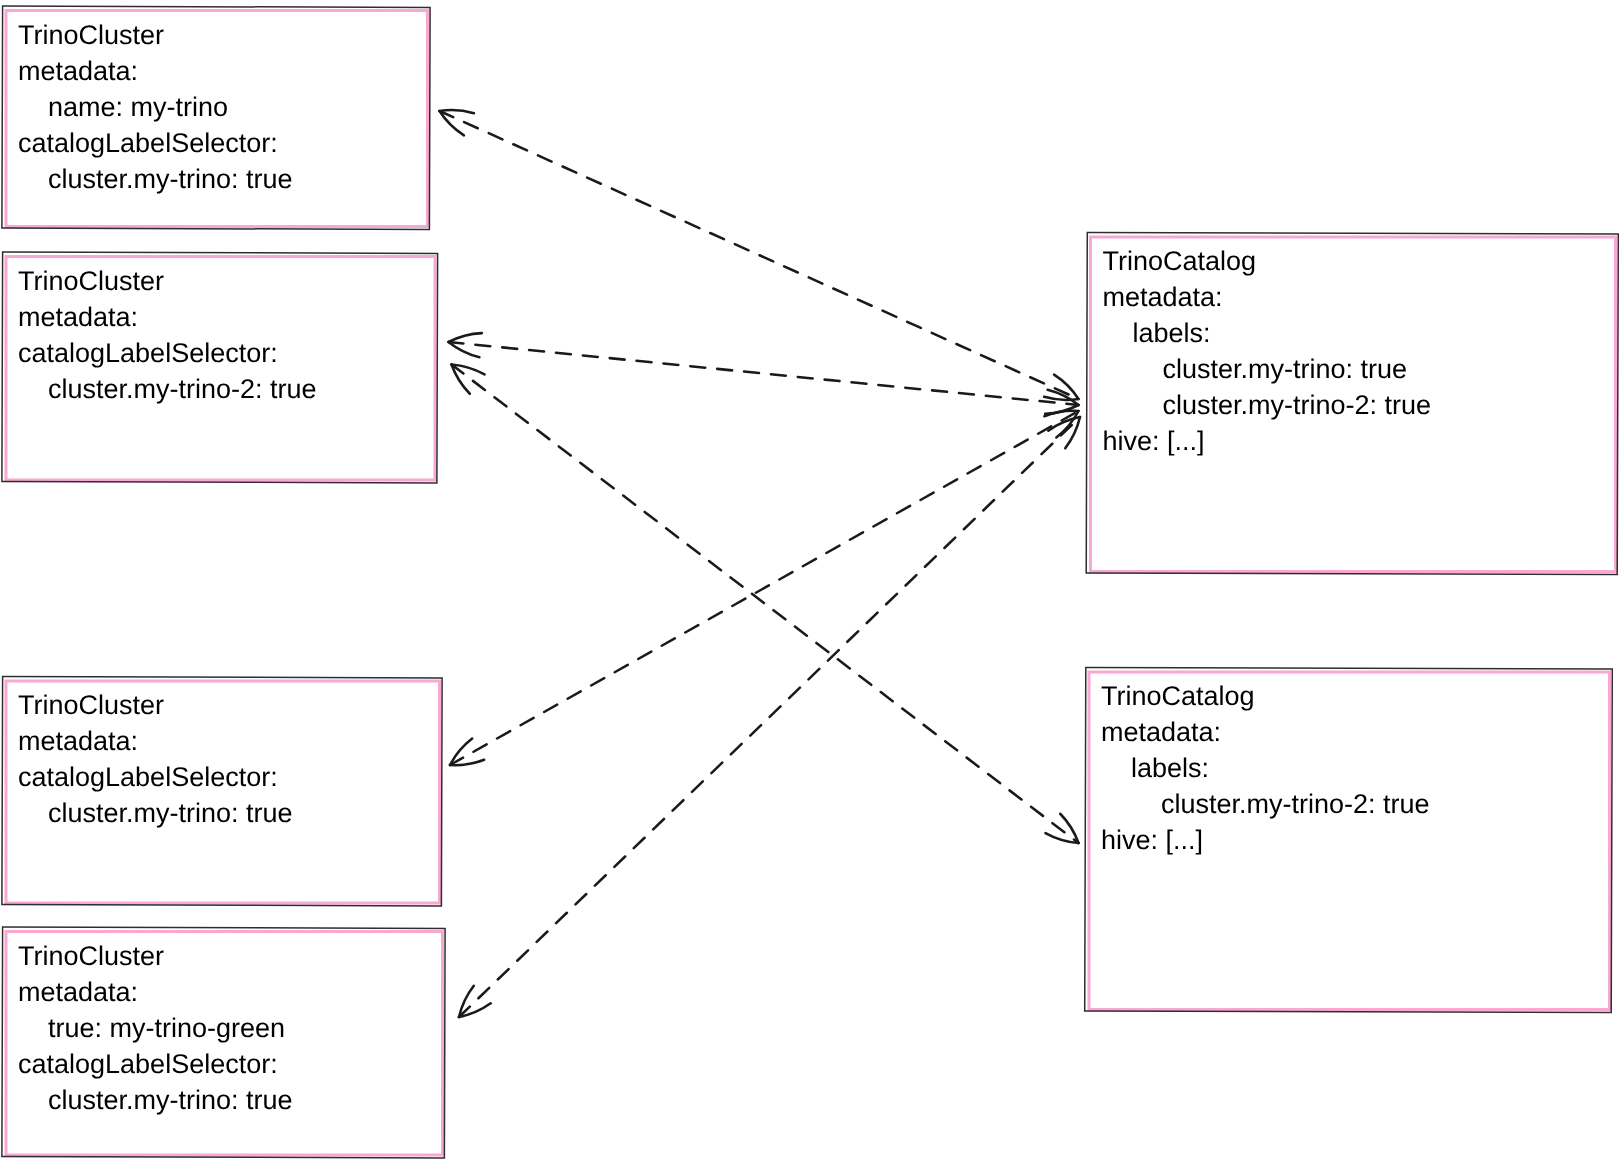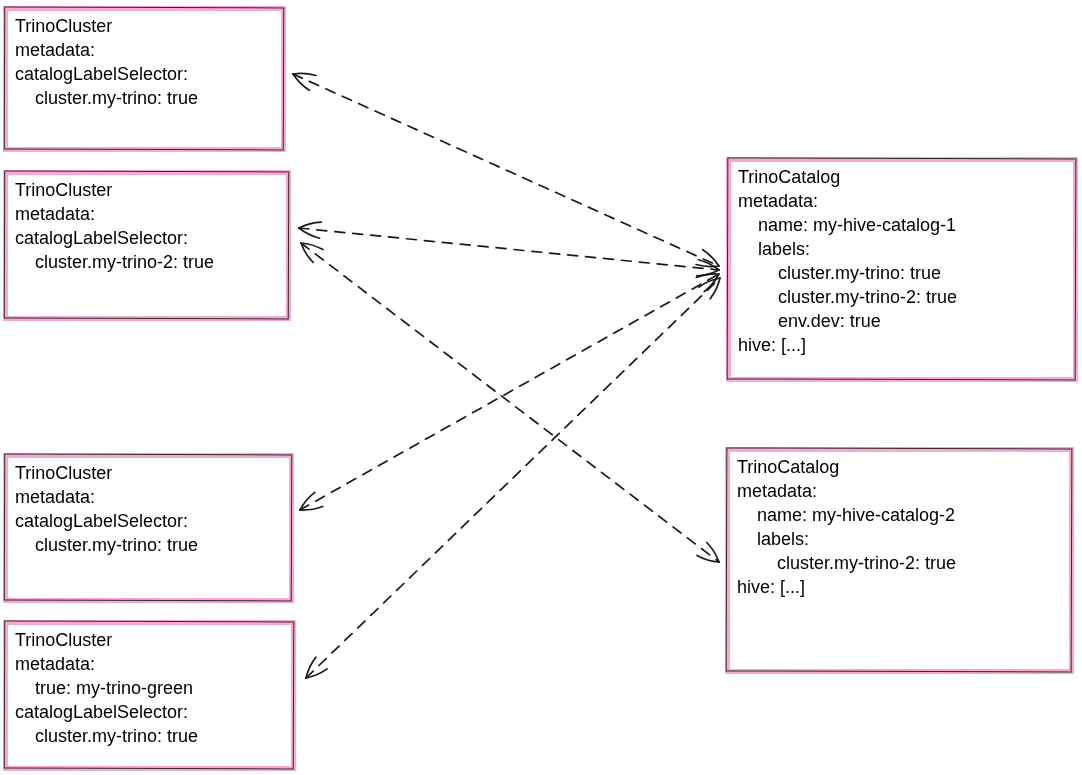--- a/index.html
+++ b/index.html
@@ -8,21 +8,21 @@
     width:1082px;height:775px;
     background:#ffffff;
     font-family:"Liberation Sans", sans-serif;
     color:#000;
     overflow:hidden;
   }
   .arrows{position:absolute;left:0;top:0;width:1082px;height:775px;pointer-events:none;}
   .node{
     position:absolute;
     background:#fff;
-    border:5px solid #f9a8d4;
+    border:2px solid #f9a8d4;
     box-sizing:border-box;
     padding:3px 7px;
   }
   
   .node::after{
     content:"";
     position:absolute;
     inset:-4px -3px -3px -4px;
     border:1px solid #2e2e2e;
     transform:rotate(0.18deg);
@@ -63,20 +63,21 @@
       <path d="M306 678 L720 278" fill="none" stroke="#1a1a1a" stroke-width="1.7" stroke-linecap="round" stroke-dasharray="10 8"></path>
       <path d="M306 678 Q317.5475163380411 675.729566908567 327.1102394848698 668.8699513204231" fill="none" stroke="#1a1a1a" stroke-width="1.7" stroke-linecap="round"></path>
       <path d="M306 678 Q308.66618467353544 666.5373886358036 315.85058483459505 657.2162087573887" fill="none" stroke="#1a1a1a" stroke-width="1.7" stroke-linecap="round"></path>
       <path d="M720 278 Q708.4524836619588 280.27043309143306 698.8897605151302 287.13004867957693" fill="none" stroke="#1a1a1a" stroke-width="1.7" stroke-linecap="round"></path>
       <path d="M720 278 Q717.3338153264647 289.4626113641964 710.149415165405 298.7837912426113" fill="none" stroke="#1a1a1a" stroke-width="1.7" stroke-linecap="round"></path>
     </svg>
 
   <div class="node" style="left:3px;top:6px;width:283px;height:146px">
     <div class="yline">TrinoCluster</div>
     <div class="yline">metadata:</div>
+    <div class="yline">    name: my-trino</div>
     <div class="yline">catalogLabelSelector:</div>
     <div class="yline">    cluster.my-trino: true</div>
   </div>
 
   <div class="node" style="left:3px;top:170px;width:288px;height:151px">
     <div class="yline">TrinoCluster</div>
     <div class="yline">metadata:</div>
     <div class="yline">catalogLabelSelector:</div>
     <div class="yline">    cluster.my-trino-2: true</div>
   </div>
@@ -92,30 +93,27 @@
     <div class="yline">TrinoCluster</div>
     <div class="yline">metadata:</div>
     <div class="yline">    true: my-trino-green</div>
     <div class="yline">catalogLabelSelector:</div>
     <div class="yline">    cluster.my-trino: true</div>
   </div>
 
   <div class="node" style="left:726px;top:157px;width:352px;height:225px">
     <div class="yline">TrinoCatalog</div>
     <div class="yline">metadata:</div>
-    <div class="yline">    name: my-hive-catalog-1</div>
     <div class="yline">    labels:</div>
     <div class="yline">        cluster.my-trino: true</div>
     <div class="yline">        cluster.my-trino-2: true</div>
-    <div class="yline">        env.dev: true</div>
     <div class="yline">hive: [...]</div>
   </div>
 
   <div class="node" style="left:725px;top:447px;width:349px;height:227px">
     <div class="yline">TrinoCatalog</div>
     <div class="yline">metadata:</div>
-    <div class="yline">    name: my-hive-catalog-2</div>
     <div class="yline">    labels:</div>
     <div class="yline">        cluster.my-trino-2: true</div>
     <div class="yline">hive: [...]</div>
   </div>
 
 </div>
 
 </body></html>

